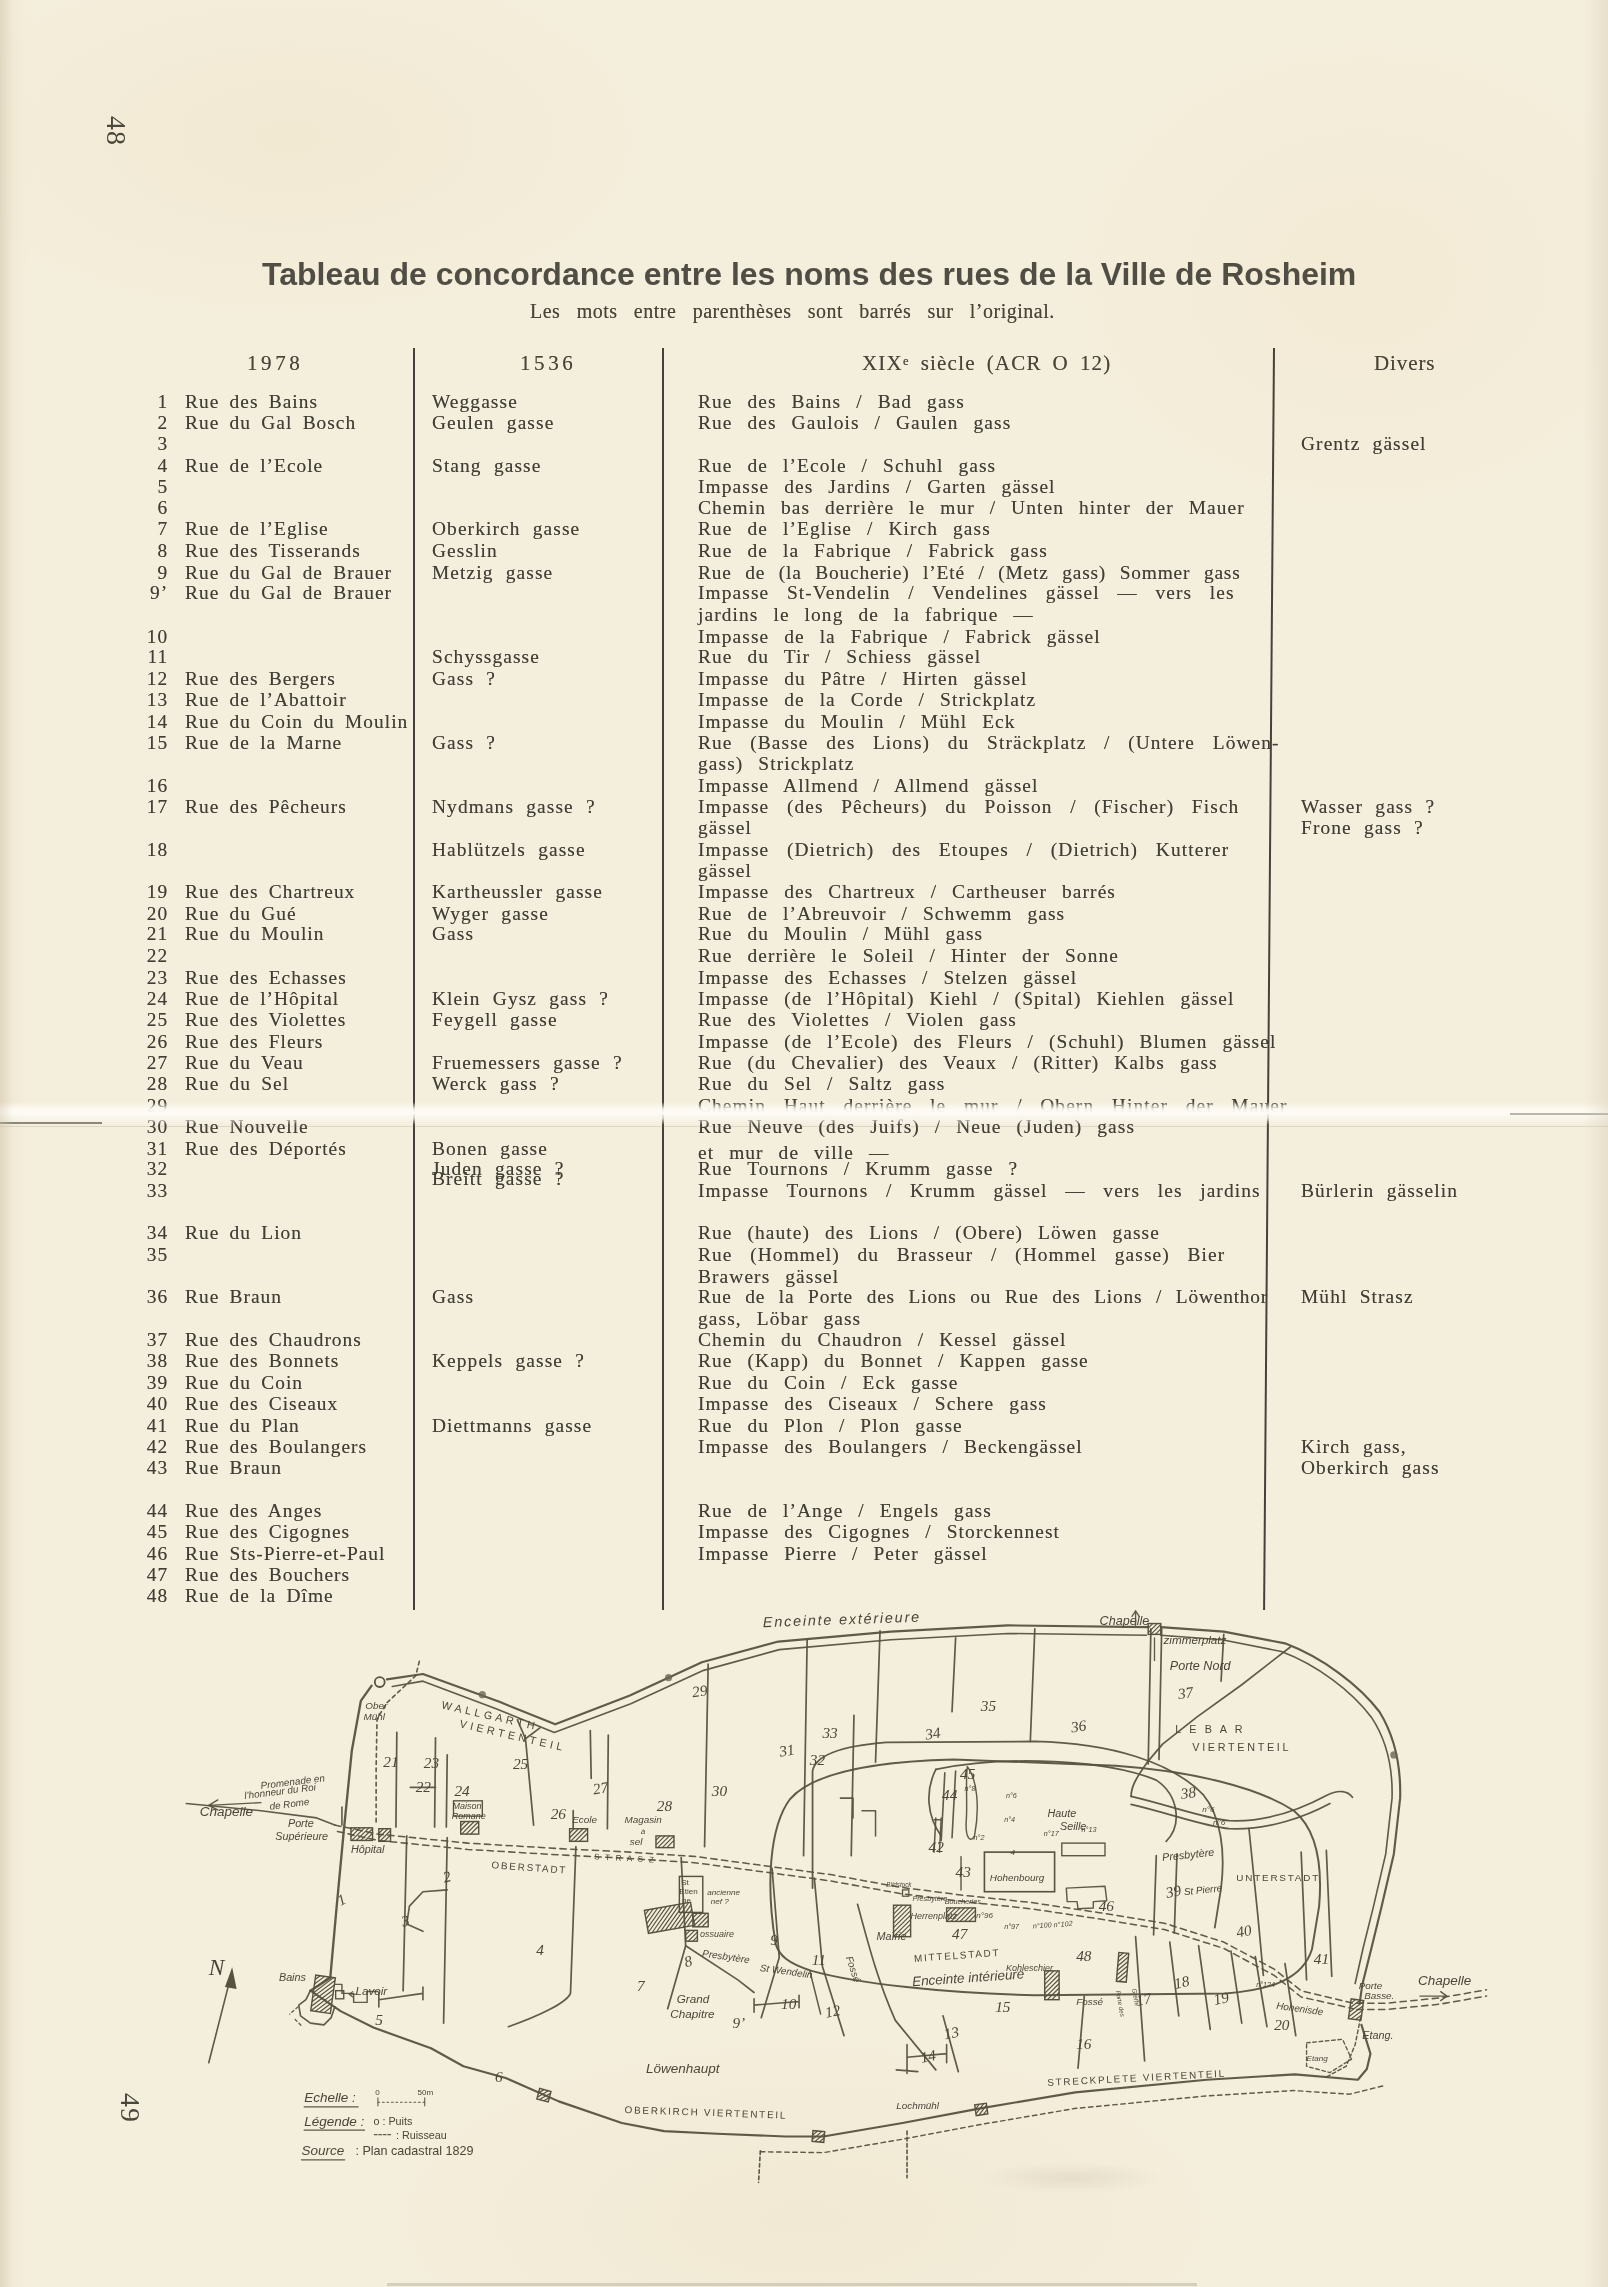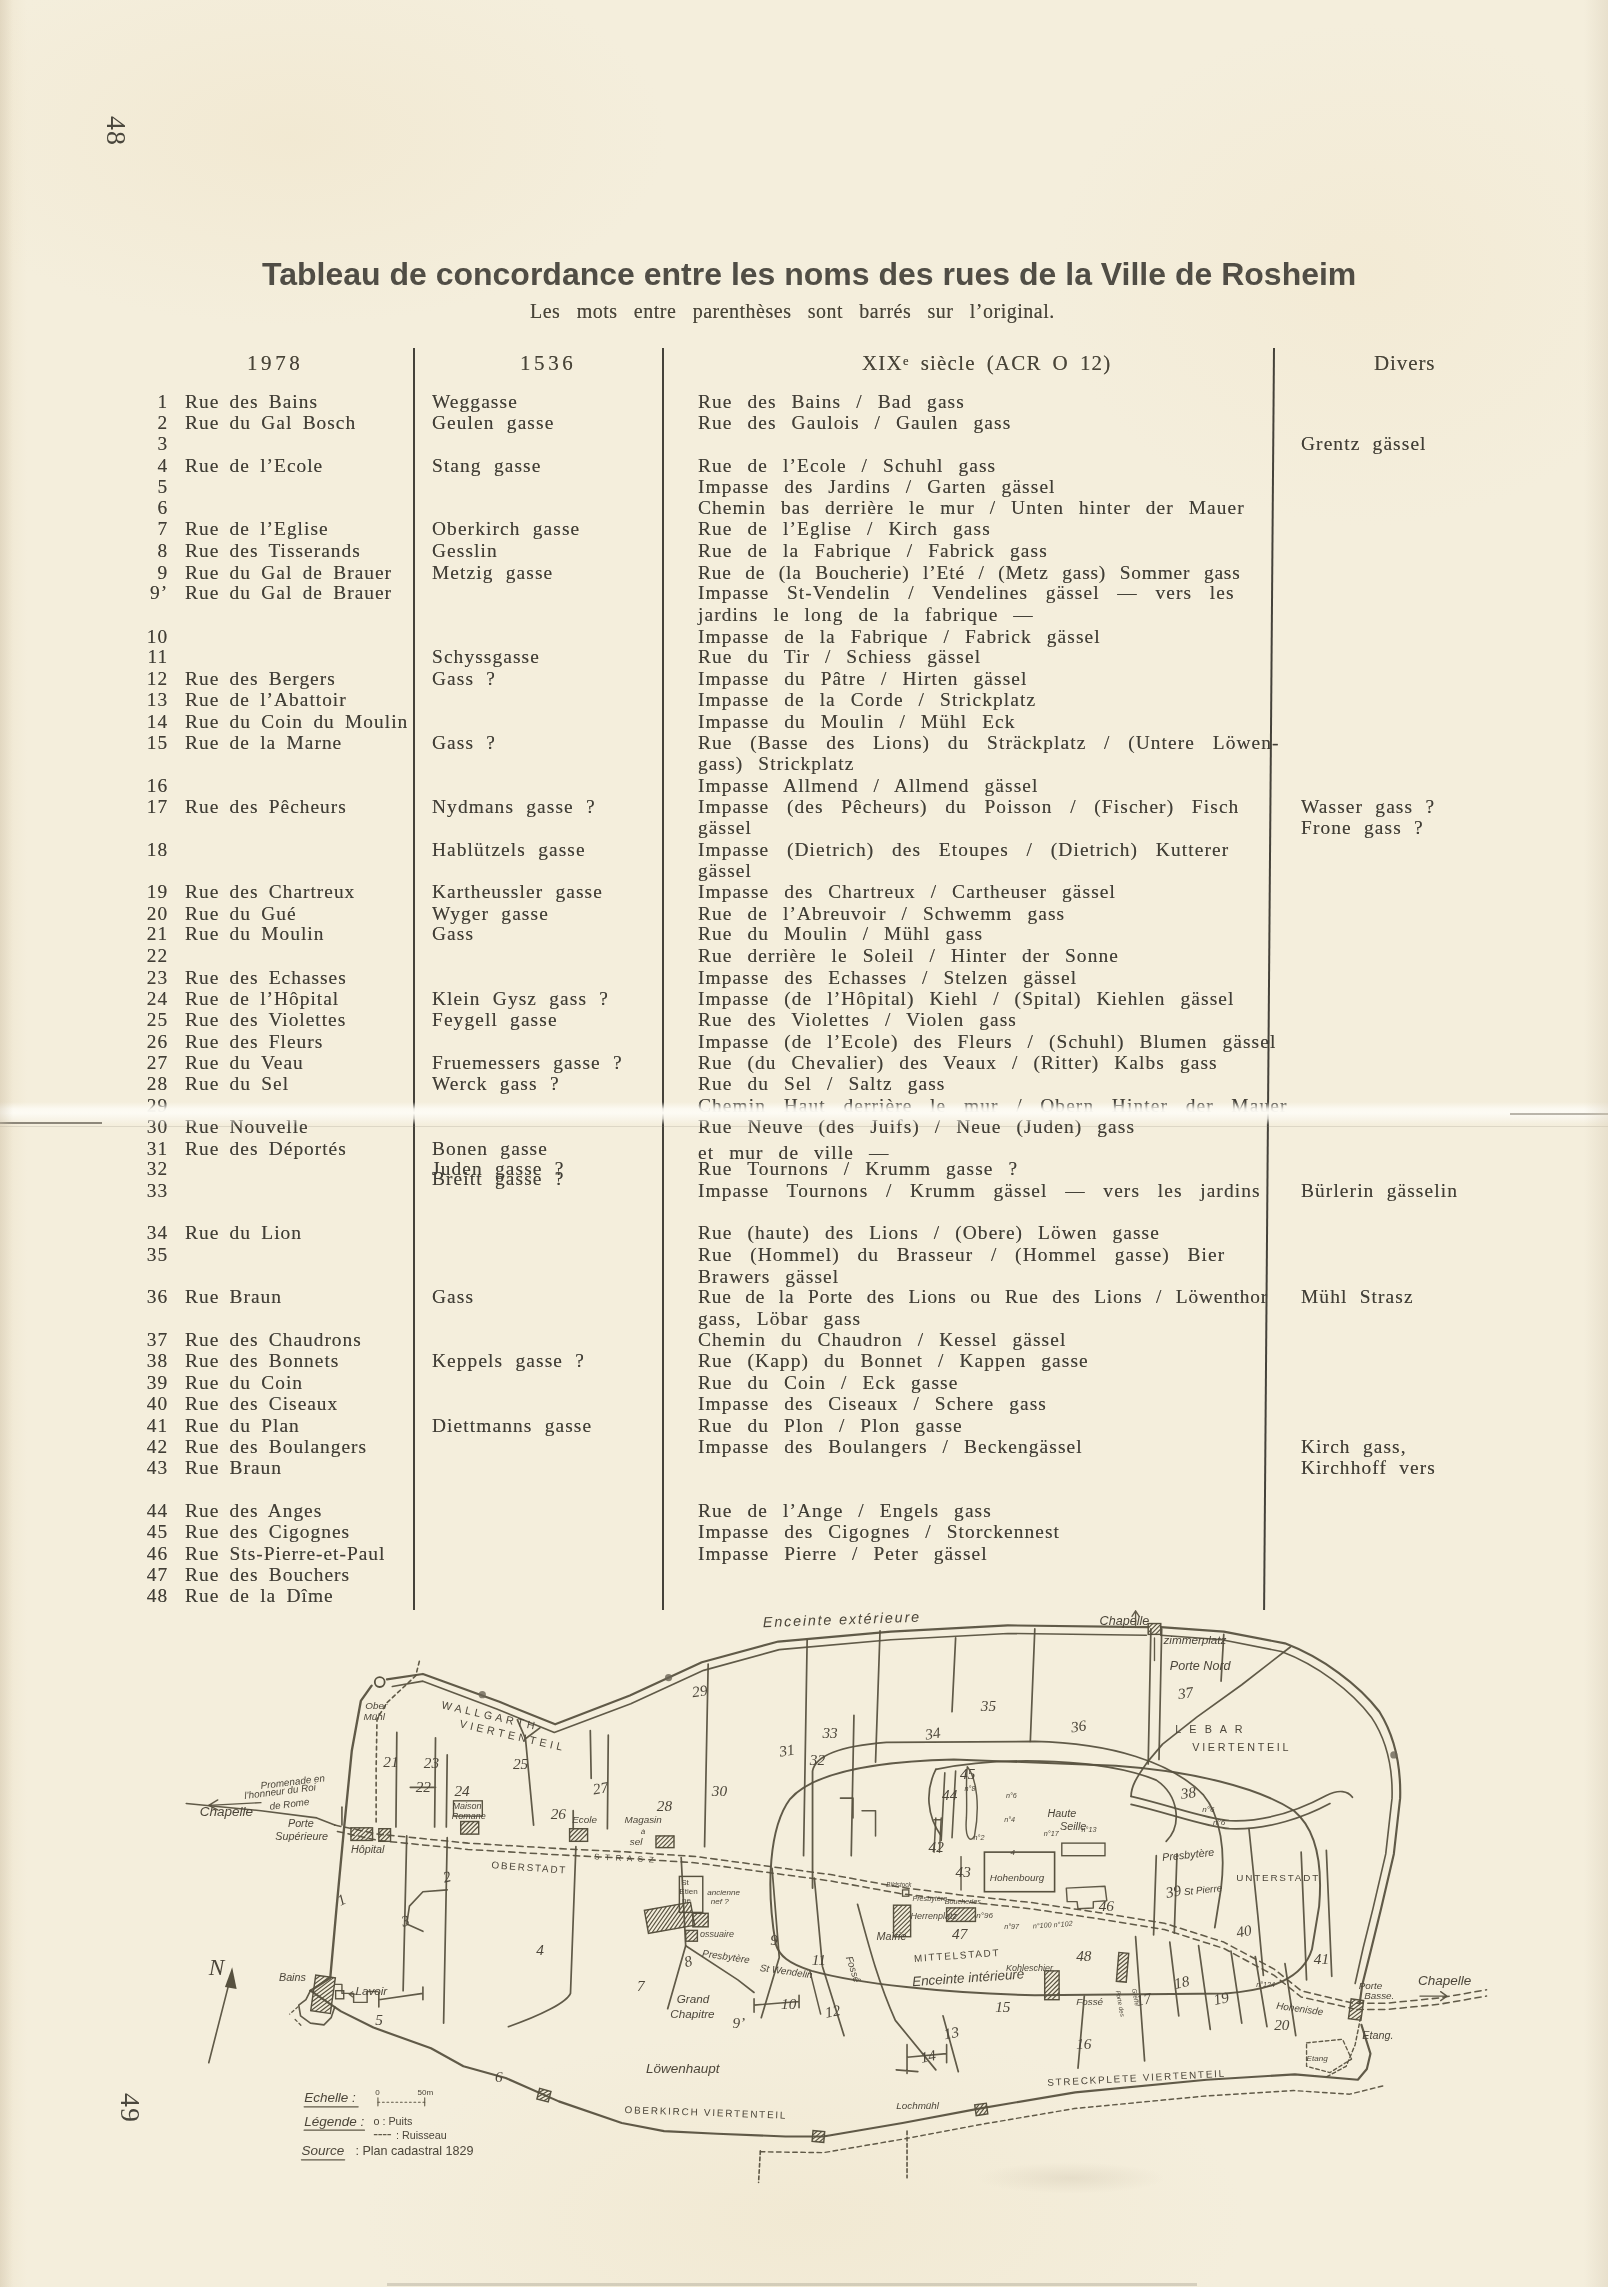--- a/index.html
+++ b/index.html
@@ -105,21 +105,21 @@
 <div class="c4" style="top:796px">Wasser gass ?</div>
 <div class="c3" style="top:817px">gässel</div>
 <div class="c4" style="top:817px">Frone gass ?</div>
 <div class="n" style="top:839px">18</div>
 <div class="c2" style="top:839px">Hablützels gasse</div>
 <div class="c3 j" style="top:839px">Impasse (Dietrich) des Etoupes / (Dietrich) Kutterer</div>
 <div class="c3" style="top:860px">gässel</div>
 <div class="n" style="top:881px">19</div>
 <div class="c1" style="top:881px">Rue des Chartreux</div>
 <div class="c2" style="top:881px">Kartheussler gasse</div>
-<div class="c3" style="top:881px">Impasse des Chartreux / Cartheuser gässel</div>
+<div class="c3" style="top:881px">Impasse des Chartreux / Cartheuser barrés</div>
 <div class="n" style="top:903px">20</div>
 <div class="c1" style="top:903px">Rue du Gué</div>
 <div class="c2" style="top:903px">Wyger gasse</div>
 <div class="c3" style="top:903px">Rue de l’Abreuvoir / Schwemm gass</div>
 <div class="n" style="top:923px">21</div>
 <div class="c1" style="top:923px">Rue du Moulin</div>
 <div class="c2" style="top:923px">Gass</div>
 <div class="c3" style="top:923px">Rue du Moulin / Mühl gass</div>
 <div class="n" style="top:945px">22</div>
 <div class="c3" style="top:945px">Rue derrière le Soleil / Hinter der Sonne</div>
@@ -189,21 +189,21 @@
 <div class="n" style="top:1415px">41</div>
 <div class="c1" style="top:1415px">Rue du Plan</div>
 <div class="c2" style="top:1415px">Diettmanns gasse</div>
 <div class="c3" style="top:1415px">Rue du Plon / Plon gasse</div>
 <div class="n" style="top:1436px">42</div>
 <div class="c1" style="top:1436px">Rue des Boulangers</div>
 <div class="c3" style="top:1436px">Impasse des Boulangers / Beckengässel</div>
 <div class="c4" style="top:1436px">Kirch gass,</div>
 <div class="n" style="top:1457px">43</div>
 <div class="c1" style="top:1457px">Rue Braun</div>
-<div class="c4" style="top:1457px">Kirchhoff vers</div>
+<div class="c4" style="top:1457px">Oberkirch gass</div>
 
 <div class="n" style="top:1500px">44</div>
 <div class="c1" style="top:1500px">Rue des Anges</div>
 <div class="c3" style="top:1500px">Rue de l’Ange / Engels gass</div>
 <div class="n" style="top:1521px">45</div>
 <div class="c1" style="top:1521px">Rue des Cigognes</div>
 <div class="c3" style="top:1521px">Impasse des Cigognes / Storckennest</div>
 <div class="n" style="top:1543px">46</div>
 <div class="c1" style="top:1543px">Rue Sts-Pierre-et-Paul</div>
 <div class="c3" style="top:1543px">Impasse Pierre / Peter gässel</div>

